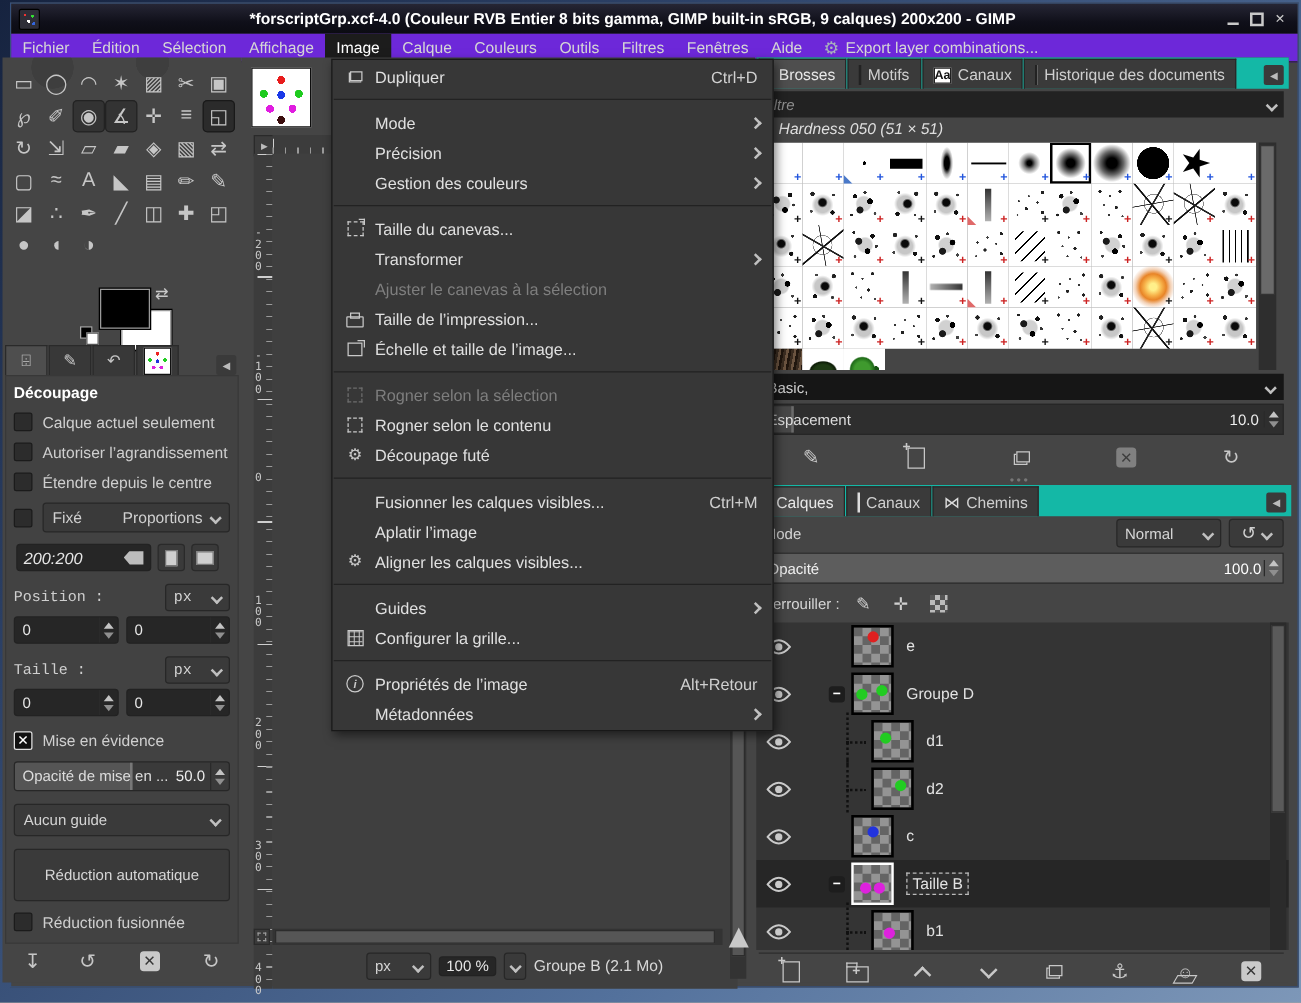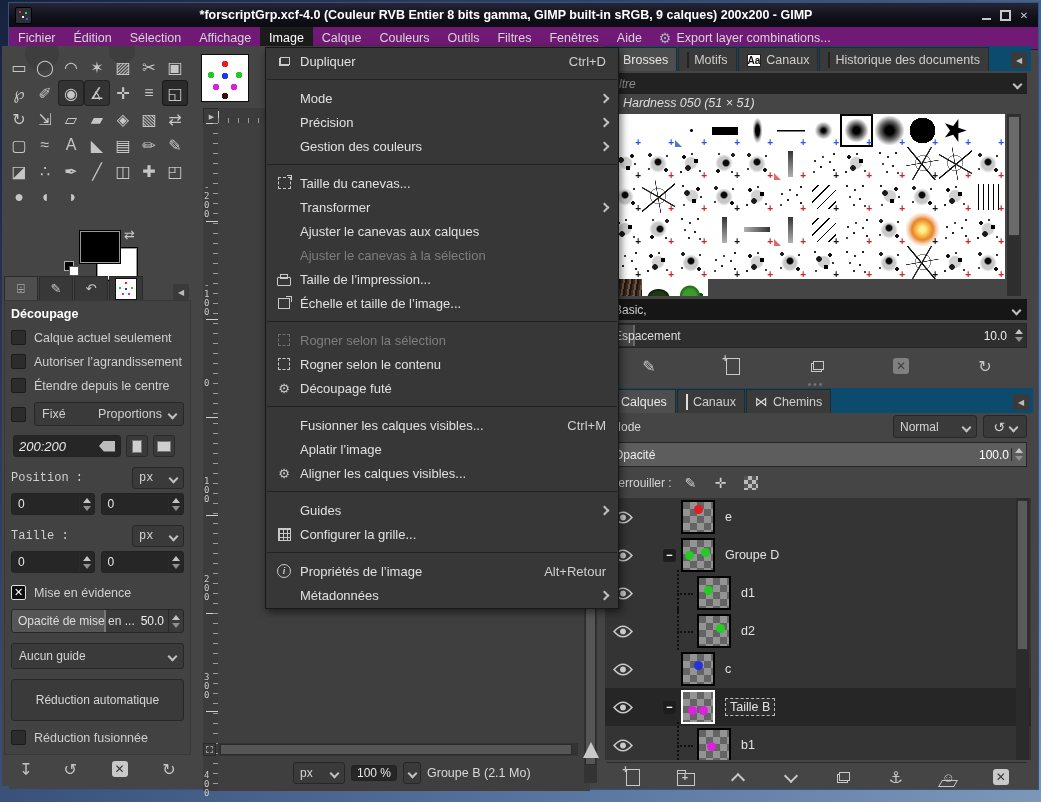--- a/index.html
+++ b/index.html
@@ -24,21 +24,21 @@
       radial-gradient(circle 2px at 10px 5px,#3d3 60%,transparent 61%),
       radial-gradient(circle 2px at 7px 9px,#fff 60%,transparent 61%),
       radial-gradient(circle 2px at 11px 11px,#36d 60%,transparent 61%),
       #2e2e38;}
   .win-btns{display:flex;gap:7px;margin-right:8px;align-items:center;}
   .win-btn{width:12px;height:12px;display:flex;align-items:center;justify-content:center;
     color:#c9c9c9;font-size:10px;cursor:default;}
   .wb-min{border-bottom:2px solid #c9c9c9;height:8px;width:9px;}
   .wb-max{border:2px solid #c9c9c9;width:7px;height:7px;}
   
-  #menubar{position:absolute;left:0;top:24px;width:100%;height:22px;background:#701a75;
+  #menubar{position:absolute;left:0;top:24px;width:100%;height:22px;background:#6d28d9;
     display:flex;align-items:stretch;border-bottom:1px solid #222;}
   .mb-item{padding:0 9px;display:flex;align-items:center;color:#d6d6d6;font-size:12.5px;}
   .mb-item.active{background:#1c1c1c;color:#fff;}
   #mb-extra{display:flex;align-items:center;gap:5px;padding:0 8px;color:#d6d6d6;font-size:12.5px;}
   .gear-glyph{color:#a9b2bc;font-size:14px;}
   
   .dock{background:#454545;}
   .framed{border:1px solid #272727;background:#3a3a3a;border-radius:3px;box-sizing:border-box;}
   .inputd{border:1px solid #222;background:#262626;border-radius:3px;box-sizing:border-box;color:#e6e6e6;}
   .chev{width:8px;height:8px;display:inline-block;position:relative;}
@@ -179,21 +179,21 @@
   .ic-scale{width:10px;height:9px;border:1px solid currentColor;}
   .ic-scale::after{content:"";position:absolute;right:-3px;top:-3px;width:5px;height:5px;border-top:1px solid currentColor;border-right:1px solid currentColor;}
   .ic-crop{width:10px;height:10px;border:1px dashed currentColor;}
   .ic-grid{width:11px;height:11px;
     background-image:linear-gradient(currentColor 1px,transparent 1px),linear-gradient(90deg,currentColor 1px,transparent 1px);
     background-size:4px 4px;border:1px solid currentColor;}
   .ic-info{width:12px;height:12px;border:1.5px solid currentColor;border-radius:50%;
     font-size:9px;line-height:12px;text-align:center;font-style:italic;font-weight:bold;}
   
   #right-dock{position:absolute;left:605px;top:46px;width:426px;height:740px;background:#454545;}
-  .dock-tabs{display:flex;align-items:flex-end;height:25px;background:#0c4a6e;padding-left:2px;}
+  .dock-tabs{display:flex;align-items:flex-end;height:25px;background:#14b8a6;padding-left:2px;}
   .dock-tab{display:flex;align-items:center;gap:5px;height:23px;padding:0 8px;background:#3a3a3a;
     border:1px solid #282828;border-bottom:none;color:#cfcfcf;font-size:12.5px;margin-right:1px;white-space:nowrap;}
   .dock-tab.active{background:#4e4e4e;color:#e8e8e8;}
   .br-icon{width:14px;height:14px;background:radial-gradient(circle 5px at 7px 7px,#111 30%,#888 90%),#ddd;border:1px solid #222;}
   .pat-icon{width:13px;height:13px;border:1px solid #222;
     background:repeating-linear-gradient(90deg,#e8a33d 0 3px,#b06a1a 3px 5px);}
   .font-icon{width:14px;height:13px;background:#fff;color:#111;font-size:10px;line-height:13px;text-align:center;font-weight:bold;border:1px solid #222;}
   .hist-icon{width:14px;height:14px;border:1px solid #222;background:
       radial-gradient(circle 1.5px at 7px 3px,#e22 70%,transparent 71%),
       radial-gradient(circle 1.5px at 3px 7px,#2c2 70%,transparent 71%),
@@ -1150,24 +1150,20 @@
       <span class="mic">
         <span class="ic ic-canvas"></span>
       </span>
       <span class="mlabel">Taille du canevas...</span>
     </div>
     <div class="menu-item">
       <span class="mic"></span>
       <span class="mlabel">Transformer</span>
       <span class="subarrow"></span>
     </div>
-    <div class="menu-item">
-      <span class="mic"></span>
-      <span class="mlabel">Ajuster le canevas aux calques</span>
-    </div>
     <div class="menu-item disabled">
       <span class="mic"></span>
       <span class="mlabel">Ajuster le canevas à la sélection</span>
     </div>
     <div class="menu-item">
       <span class="mic">
         <span class="ic ic-print"></span>
       </span>
       <span class="mlabel">Taille de l’impression...</span>
     </div>

